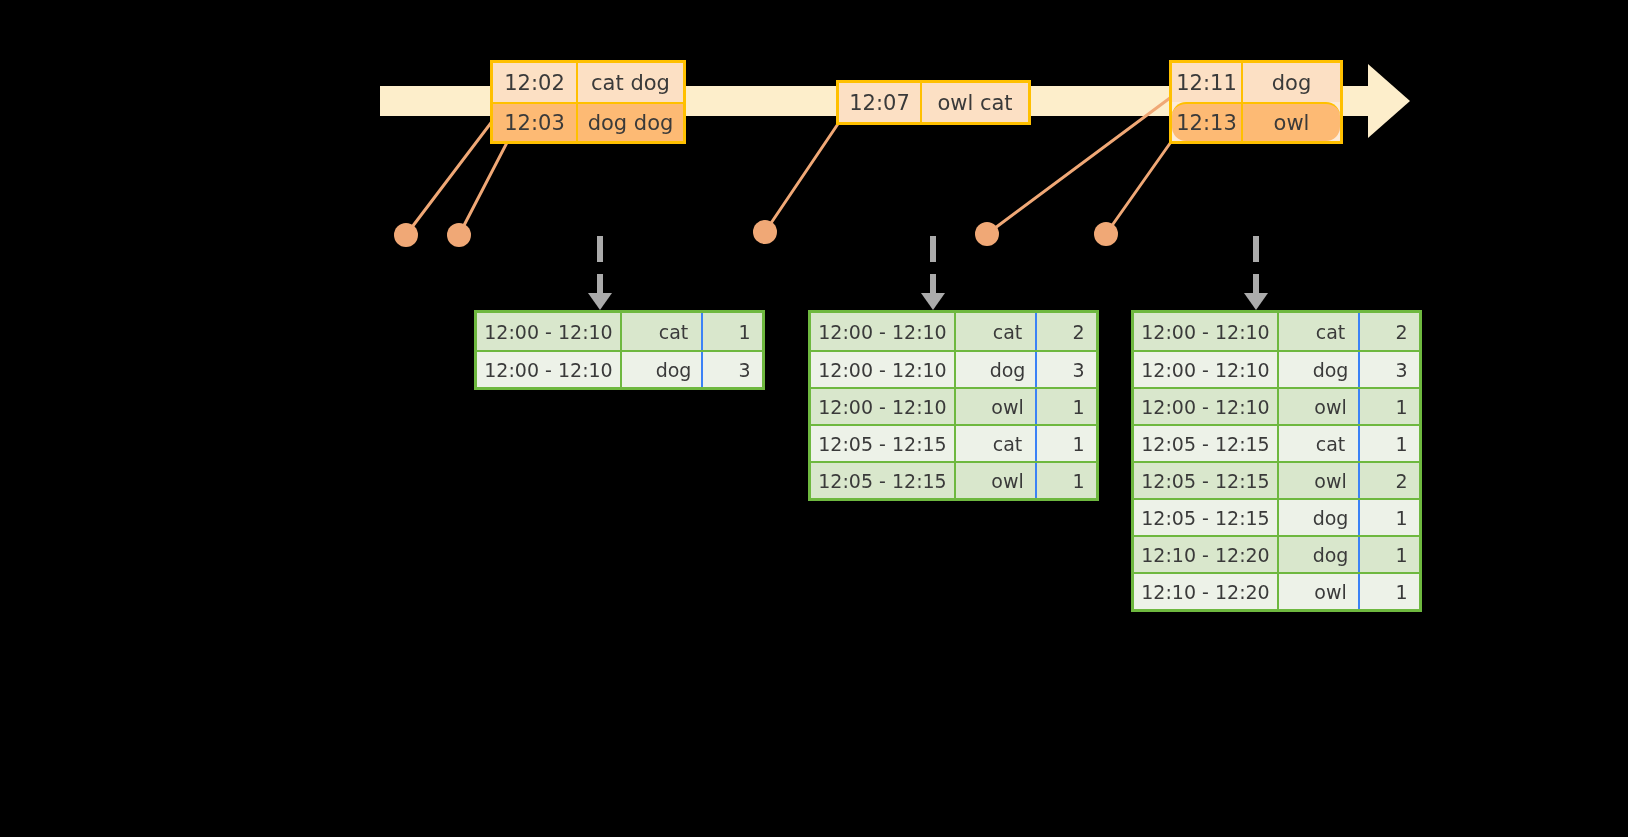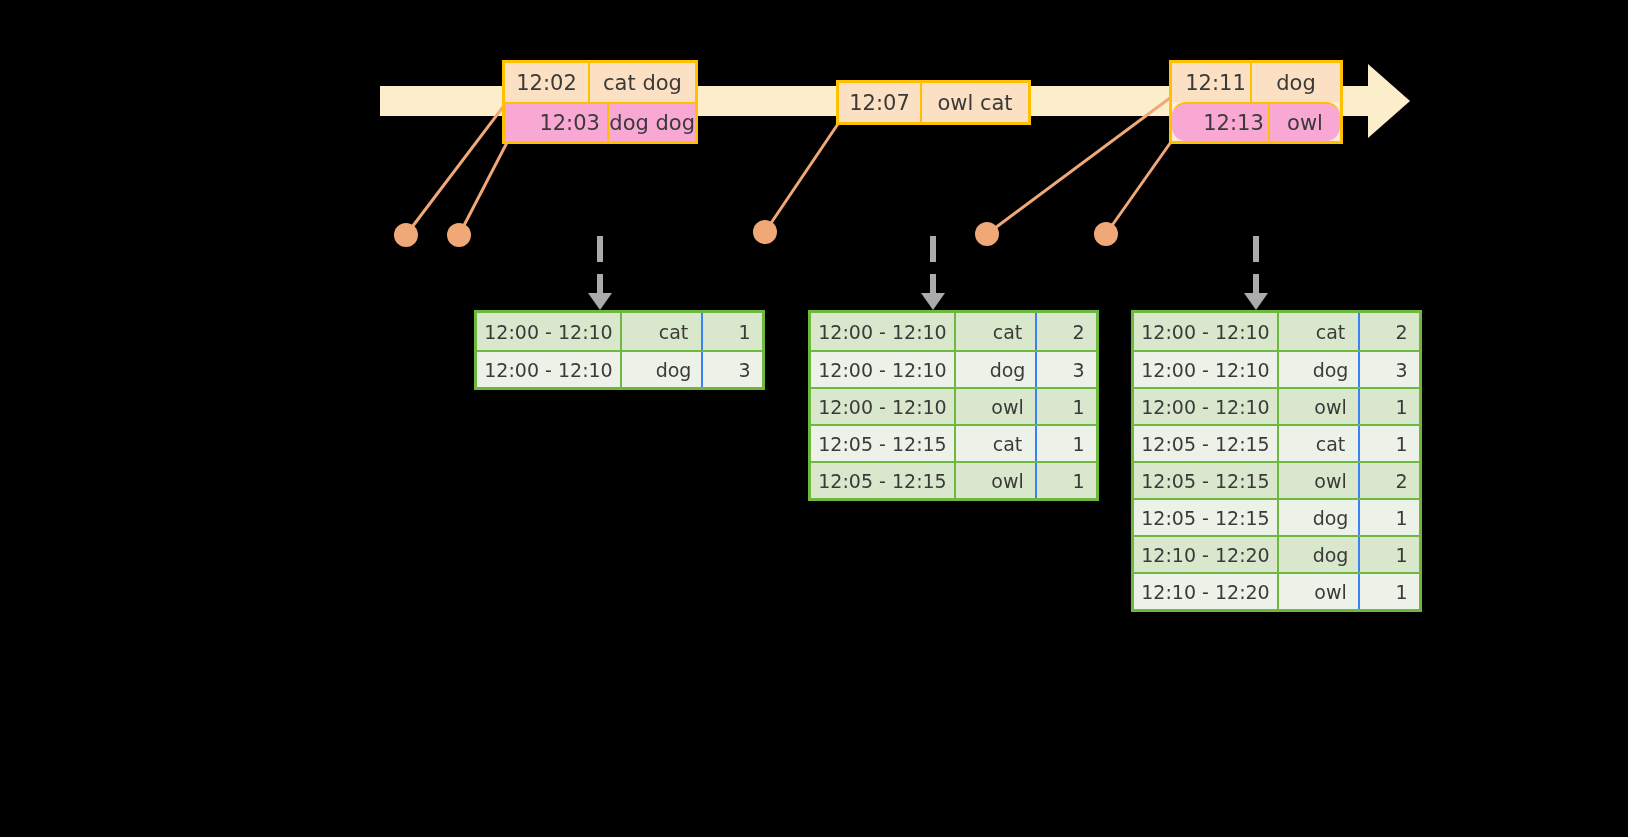--- a/index.html
+++ b/index.html
@@ -36,21 +36,21 @@
   }
   .event-row {
     display: flex;
     flex-direction: row;
     box-sizing: border-box;
   }
   .event-row + .event-row {
     border-top: 2px solid #FFC000;
   }
   .event-row.shade-a { background: #FCE0C4; }
-  .event-row.shade-b { background: #f9a8d4; padding-left: 27px; }
+  .event-row.shade-b { background: #fdba74; }
   .event-time {
     box-sizing: border-box;
     border-right: 2px solid #FFC000;
     display: flex;
     align-items: center;
     justify-content: center;
     font-size: 21px;
     color: #3a3a3a;
     white-space: nowrap;
   }
@@ -149,38 +149,38 @@
         <line x1="600" y1="236" x2="600" y2="296" stroke="#ABABAB" stroke-width="6" stroke-dasharray="26 12"></line>
         <polygon points="588,293 612,293 600,310" fill="#ABABAB"></polygon>
         <line x1="933" y1="236" x2="933" y2="296" stroke="#ABABAB" stroke-width="6" stroke-dasharray="26 12"></line>
         <polygon points="921,293 945,293 933,310" fill="#ABABAB"></polygon>
         <line x1="1256" y1="236" x2="1256" y2="296" stroke="#ABABAB" stroke-width="6" stroke-dasharray="26 12"></line>
         <polygon points="1244,293 1268,293 1256,310" fill="#ABABAB"></polygon>
       </g>
   </svg>
 
   <div id="boxes-host">
-      <div class="event-box" style="left: 502px; top: 60px; width: 196px;">
+      <div class="event-box" style="left: 490px; top: 60px; width: 196px;">
         <div class="event-row shade-a" style="height: 39px;">
           <div class="event-time" style="width: 85px;">12:02</div>
           <div class="event-words">cat dog</div>
         </div>
         <div class="event-row shade-b" style="height: 39px;">
           <div class="event-time" style="width: 85px;">12:03</div>
           <div class="event-words">dog dog</div>
         </div>
       </div>
       <div class="event-box" style="left: 836px; top: 80px; width: 195px;">
         <div class="event-row shade-a" style="height: 39px;">
           <div class="event-time" style="width: 83px;">12:07</div>
           <div class="event-words">owl cat</div>
         </div>
       </div>
       <div class="event-box" style="left: 1169px; top: 60px; width: 174px;">
-        <div class="event-row shade-a" style="height: 39px; padding-left: 9px;">
+        <div class="event-row shade-a" style="height: 39px;">
           <div class="event-time" style="width: 71px;">12:11</div>
           <div class="event-words">dog</div>
         </div>
         <div class="event-row shade-b" style="height: 39px; border-radius: 14px;">
           <div class="event-time" style="width: 71px;">12:13</div>
           <div class="event-words">owl</div>
         </div>
       </div>
     </div>
   <div id="tables-host">

